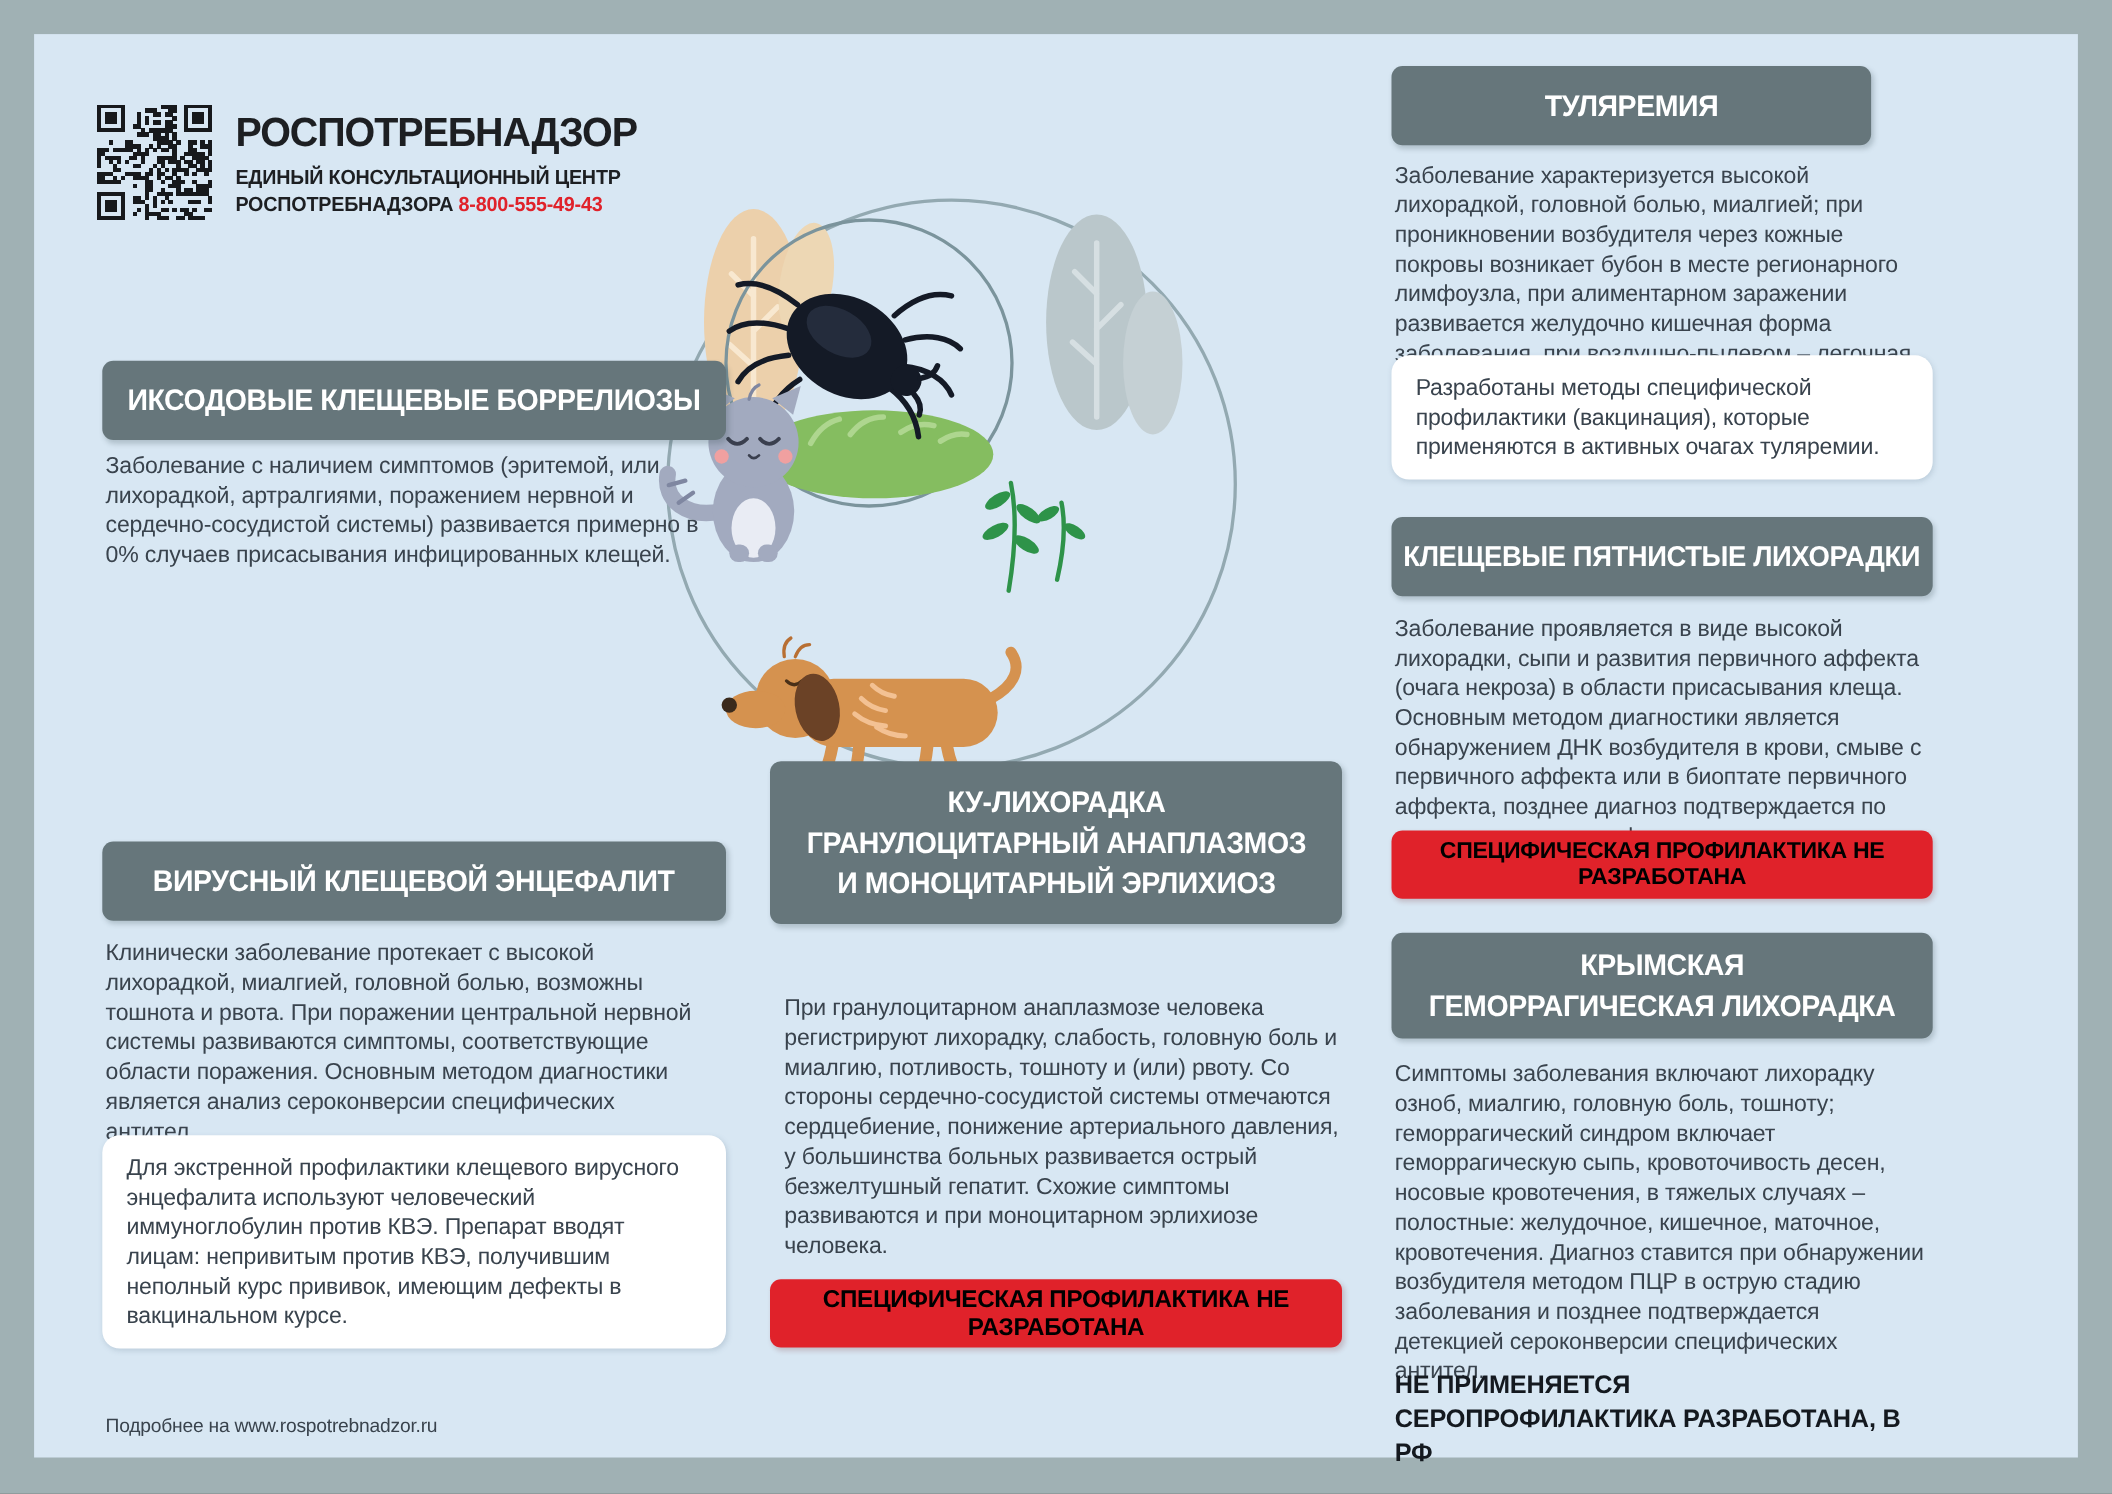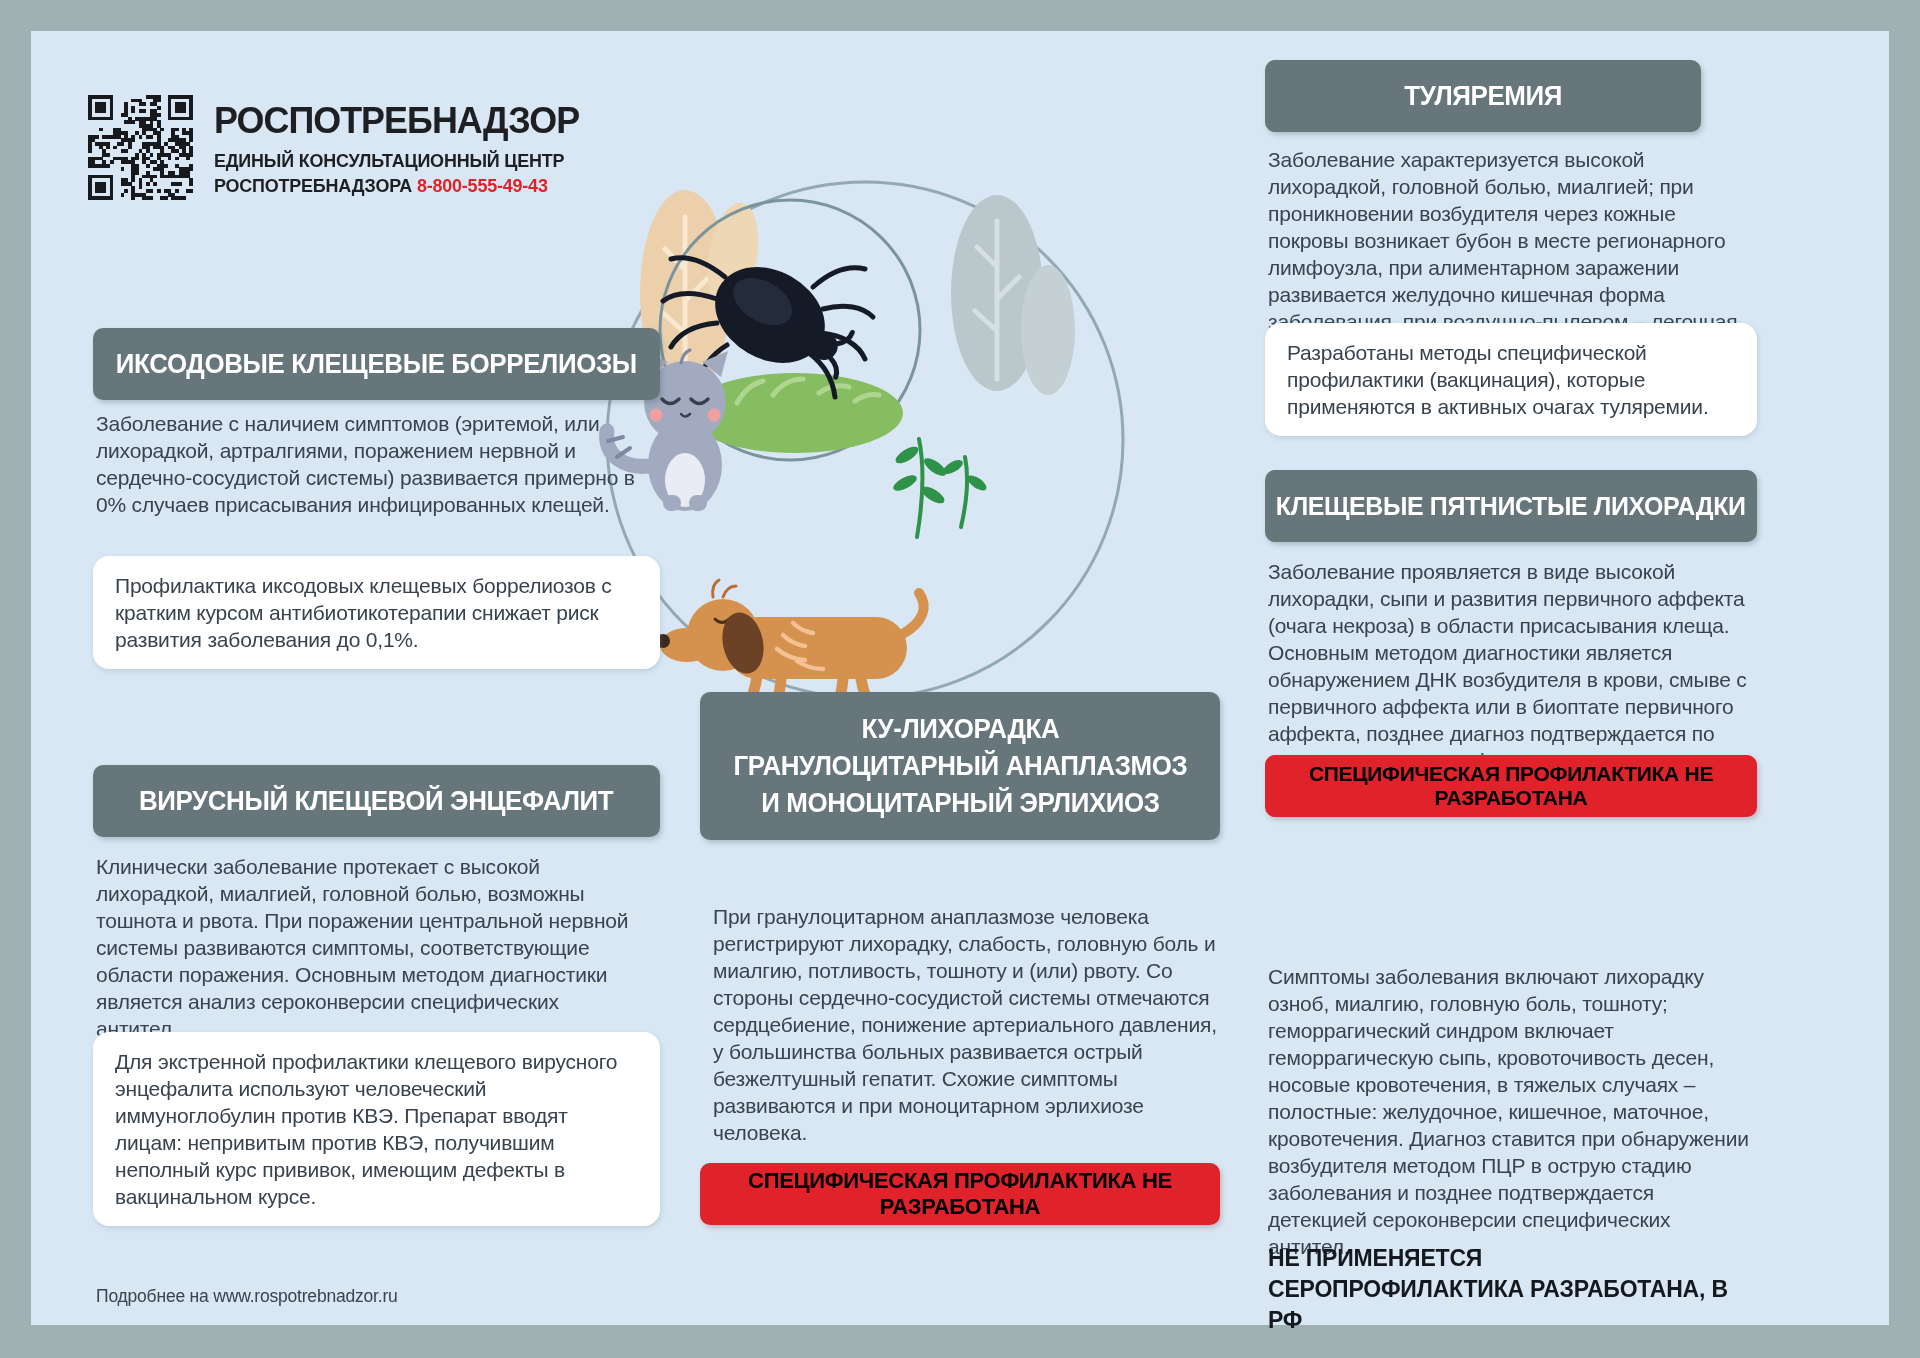--- a/index.html
+++ b/index.html
@@ -433,21 +433,20 @@
         <path d="M248 458 q8 8 20 10"></path>
         <path d="M252 496 q12 8 26 8"></path>
       </g>
     </g>
   </svg>
 
   <div class="abs slate-box" style="left:93px;top:328px;width:567px;height:72px;">
     <span>ИКСОДОВЫЕ КЛЕЩЕВЫЕ БОРРЕЛИОЗЫ</span>
   </div>
   <div class="abs body-text" style="left:96px;top:410px;width:545px;">Заболевание с наличием симптомов (эритемой, или лихорадкой, артралгиями, поражением нервной и сердечно-сосудистой системы) развивается примерно в 0% случаев присасывания инфицированных клещей.</div>
-  <div class="abs white-card body-text" style="left:93px;top:556px;width:567px;">Профилактика иксодовых клещевых боррелиозов с кратким курсом антибиотикотерапии снижает риск развития заболевания до 0,1%.</div>
 
   <div class="abs slate-box" style="left:93px;top:765px;width:567px;height:72px;">
     <span>ВИРУСНЫЙ КЛЕЩЕВОЙ ЭНЦЕФАЛИТ</span>
   </div>
   <div class="abs body-text" style="left:96px;top:853px;width:545px;">Клинически заболевание протекает с высокой лихорадкой, миалгией, головной болью, возможны тошнота и рвота. При поражении центральной нервной системы развиваются симптомы, соответствующие области поражения. Основным методом диагностики является анализ сероконверсии специфических антител.</div>
   <div class="abs white-card body-text" style="left:93px;top:1032px;width:567px;">Для экстренной профилактики клещевого вирусного энцефалита используют человеческий иммуноглобулин против КВЭ. Препарат вводят лицам: непривитым против КВЭ, получившим неполный курс прививок, имеющим дефекты в вакцинальном курсе.</div>
 
   <div class="abs page-footer" style="left:96px;top:1286px;">Подробнее на www.rospotrebnadzor.ru</div>
 
   <div class="abs slate-box" style="left:700px;top:692px;width:520px;height:148px;">
@@ -465,18 +464,24 @@
   </div>
   <div class="abs body-text" style="left:1268px;top:146px;width:488px;">Заболевание характеризуется высокой лихорадкой, головной болью, миалгией; при проникновении возбудителя через кожные покровы возникает бубон в месте регионарного лимфоузла, при алиментарном заражении развивается желудочно кишечная форма заболевания, при воздушно-пылевом – легочная.</div>
   <div class="abs white-card body-text" style="left:1265px;top:323px;width:492px;">Разработаны методы специфической профилактики (вакцинация), которые применяются в активных очагах туляремии.</div>
 
   <div class="abs slate-box" style="left:1265px;top:470px;width:492px;height:72px;font-size:26px;">
     <span>КЛЕЩЕВЫЕ ПЯТНИСТЫЕ ЛИХОРАДКИ</span>
   </div>
   <div class="abs body-text" style="left:1268px;top:558px;width:488px;">Заболевание проявляется в виде высокой лихорадки, сыпи и развития первичного аффекта (очага некроза) в области присасывания клеща. Основным методом диагностики является обнаружением ДНК возбудителя в крови, смыве с первичного аффекта или в биоптате первичного аффекта, позднее диагноз подтверждается по сероконверсии специфических антител.</div>
   <div class="abs badge" style="left:1265px;top:755px;width:492px;height:62px;font-size:21px;">СПЕЦИФИЧЕСКАЯ ПРОФИЛАКТИКА НЕ РАЗРАБОТАНА</div>
 
+  <div class="abs slate-box" style="left:1265px;top:848px;width:492px;height:96px;line-height:38px;">
+    <span>
+      <span>КРЫМСКАЯ</span><br>
+      <span>ГЕМОРРАГИЧЕСКАЯ ЛИХОРАДКА</span>
+    </span>
+  </div>
   <div class="abs body-text" style="left:1268px;top:963px;width:488px;">Симптомы заболевания включают лихорадку озноб, миалгию, головную боль, тошноту; геморрагический синдром включает геморрагическую сыпь, кровоточивость десен, носовые кровотечения, в тяжелых случаях – полостные: желудочное, кишечное, маточное, кровотечения. Диагноз ставится при обнаружении возбудителя методом ПЦР в острую стадию заболевания и позднее подтверждается детекцией сероконверсии специфических антител.</div>
   <div class="abs footnote" style="left:1268px;top:1243px;width:488px;">
     <div>НЕ ПРИМЕНЯЕТСЯ</div>
     <div>СЕРОПРОФИЛАКТИКА РАЗРАБОТАНА,  В РФ</div>
   </div>
 </div>
 
 </body></html>

